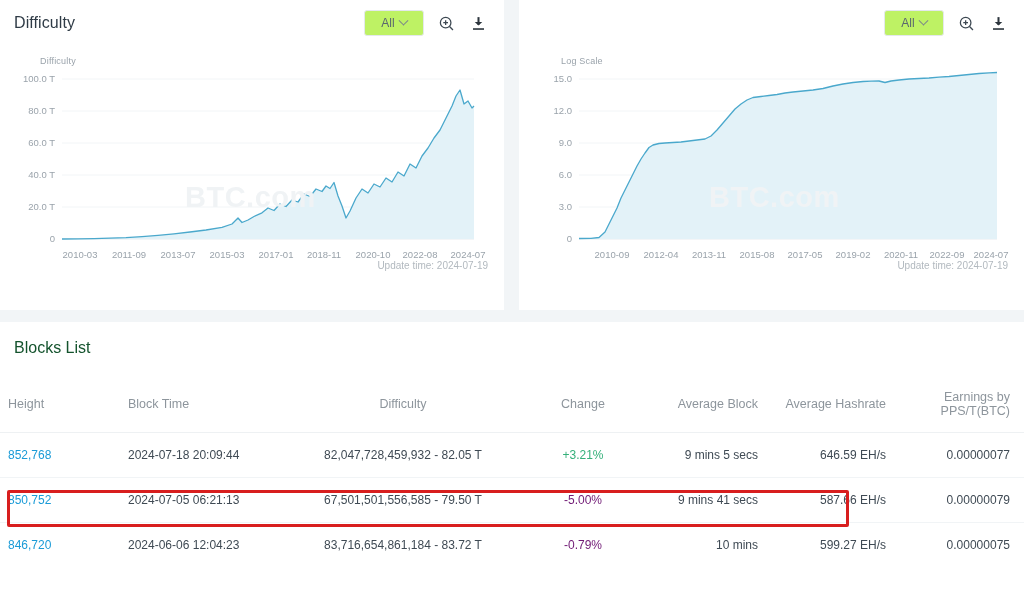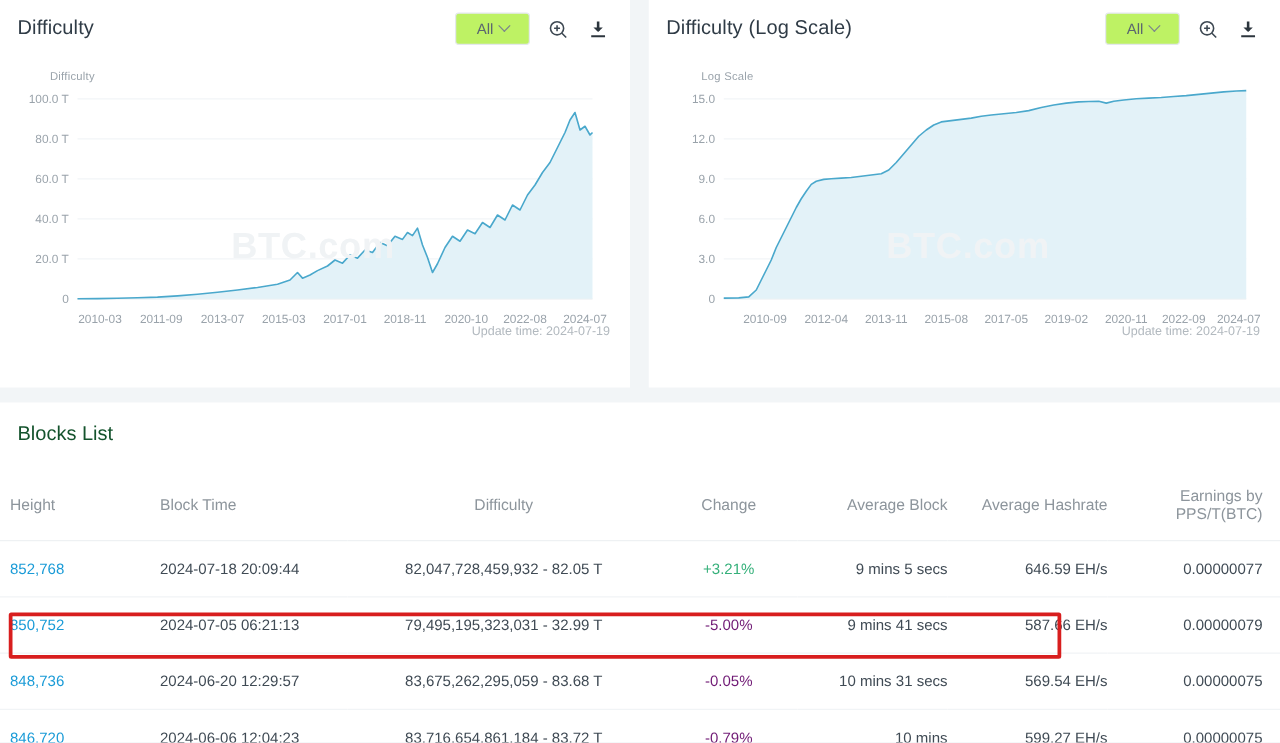--- a/index.html
+++ b/index.html
@@ -179,21 +179,20 @@
             <text x="420" y="212">2022-08</text>
             <text x="468" y="212">2024-07</text>
           </g>
         </svg>
         <div class="update-time">Update time: 2024-07-19</div>
       </div>
     </div>
 
     <div class="chart-card right">
       <div class="card-head">
-        <div class="card-title">Difficulty (Log Scale)</div>
         <div class="head-tools">
           <div class="range-select">
             <span>All</span>
             <span class="chev"></span>
           </div>
           <div class="icon-btn">
             <svg width="17" height="17" viewBox="0 0 20 20" fill="none" stroke="#3d4852" stroke-width="1.5">
               <circle cx="9" cy="9" r="6.2"></circle>
                 <line x1="9" y1="6.2" x2="9" y2="11.8"></line>
               <line x1="6.2" y1="9" x2="11.8" y2="9"></line>
@@ -288,34 +287,25 @@
             <td class="c-time">2024-07-18 20:09:44</td>
             <td class="c-diff">82,047,728,459,932 - 82.05 T</td>
             <td class="c-chg up">+3.21%</td>
             <td class="c-blk">9 mins 5 secs</td>
             <td class="c-hash">646.59 EH/s</td>
             <td class="c-earn">0.00000077</td>
           </tr>
           <tr>
             <td class="c-height"><span class="height-link">850,752</span></td>
             <td class="c-time">2024-07-05 06:21:13</td>
-            <td class="c-diff">79,495,195,323,031 - 32.99 T</td>
+            <td class="c-diff">67,501,501,556,585 - 79.50 T</td>
             <td class="c-chg down">-5.00%</td>
             <td class="c-blk">9 mins 41 secs</td>
             <td class="c-hash">587.66 EH/s</td>
             <td class="c-earn">0.00000079</td>
-          </tr>
-          <tr>
-            <td class="c-height"><span class="height-link">848,736</span></td>
-            <td class="c-time">2024-06-20 12:29:57</td>
-            <td class="c-diff">83,675,262,295,059 - 83.68 T</td>
-            <td class="c-chg down">-0.05%</td>
-            <td class="c-blk">10 mins 31 secs</td>
-            <td class="c-hash">569.54 EH/s</td>
-            <td class="c-earn">0.00000075</td>
           </tr>
           <tr>
             <td class="c-height"><span class="height-link">846,720</span></td>
             <td class="c-time">2024-06-06 12:04:23</td>
             <td class="c-diff">83,716,654,861,184 - 83.72 T</td>
             <td class="c-chg down">-0.79%</td>
             <td class="c-blk">10 mins</td>
             <td class="c-hash">599.27 EH/s</td>
             <td class="c-earn">0.00000075</td>
           </tr>

